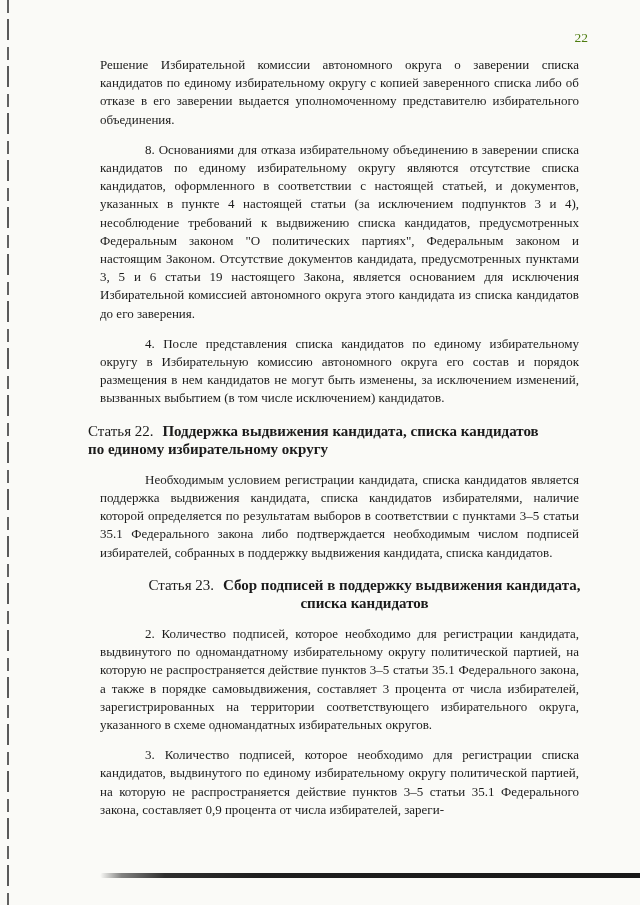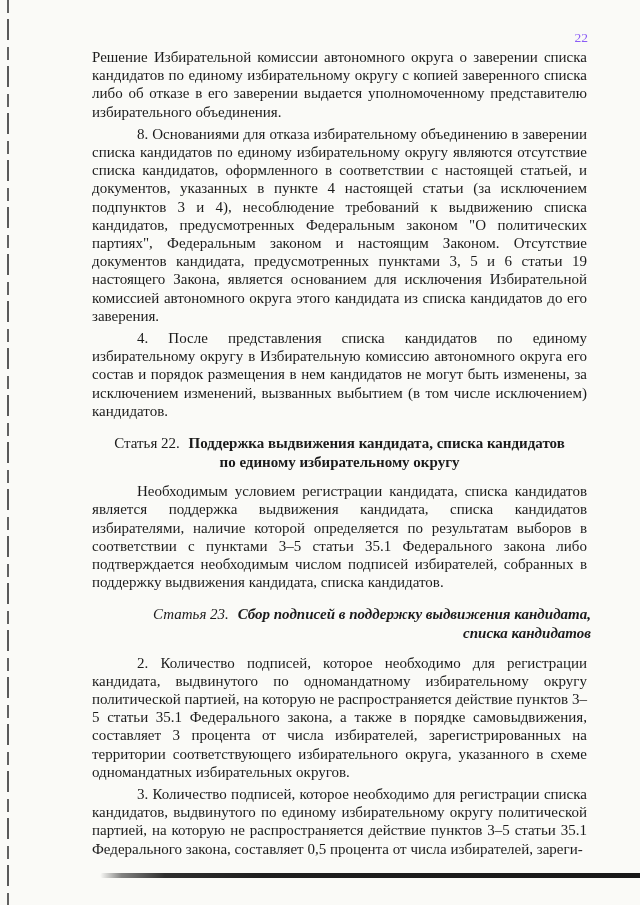--- a/index.html
+++ b/index.html
@@ -48,52 +48,51 @@
       rgba(30,30,30,0.55) 4%,
       rgba(25,25,25,0.9) 12%,
       #1e1e1e 30%,
       #181818 100%);
   }
   .page-number {
     position: absolute;
     top: 30px;
     right: 52px;
     font-size: 13.5px;
-    color: #8b5cf6;
+    color: #4d7c0f;
   }
   .text-block {
     position: absolute;
     left: 88px;
     top: 44px;
     width: 503px;
   }
   .para {
-    margin: 4px;
-    font-size: 15px;
+    margin: 12px;
+    font-size: 13px;
     line-height: 18.2px;
     text-align: justify;
     text-indent: 45px;
   }
   .para.no-indent {
     text-indent: 0;
   }
   .article {
     margin: 14px 0 11px 0;
     font-size: 15px;
     line-height: 18.6px;
     font-weight: normal;
   }
   .article.centered {
-    text-align: center;
+    text-align: left;
   }
   .article.left-article {
-    text-align: right;
+    text-align: center;
     padding-left: 50px;
     text-indent: 0;
-    font-style: italic;
   }
   .article-prefix {
     font-weight: normal;
     margin-right: 5px;
   }
   .article-title {
     font-weight: bold;
     white-space: pre-line;
   }
 </style>
@@ -124,19 +123,19 @@
 
     <h2 class="article left-article">
       <span class="article-prefix">Статья 23.</span>
       <span class="article-title">Сбор подписей в поддержку выдвижения кандидата,
 списка кандидатов</span>
     </h2>
 
 
     <p class="para">2. Количество подписей, которое необходимо для регистрации кандидата, выдвинутого по одномандатному избирательному округу политической партией, на которую не распространяется действие пунктов 3–5 статьи 35.1 Федерального закона, а также в порядке самовыдвижения, составляет 3 процента от числа избирателей, зарегистрированных на территории соответствующего избирательного округа, указанного в схеме одномандатных избирательных округов.</p>
 
-    <p class="para">3. Количество подписей, которое необходимо для регистрации списка кандидатов, выдвинутого по единому избирательному округу политической партией, на которую не распространяется действие пунктов 3–5 статьи 35.1 Федерального закона, составляет 0,5 процента от числа избирателей, зареги-</p>
+    <p class="para">3. Количество подписей, которое необходимо для регистрации списка кандидатов, выдвинутого по единому избирательному округу политической партией, на которую не распространяется действие пунктов 3–5 статьи 35.1 Федерального закона, составляет 0,9 процента от числа избирателей, зареги-</p>
 
   </div>
 
   <div class="scan-bottom"></div>
 
 </div>
 
 </body></html>

